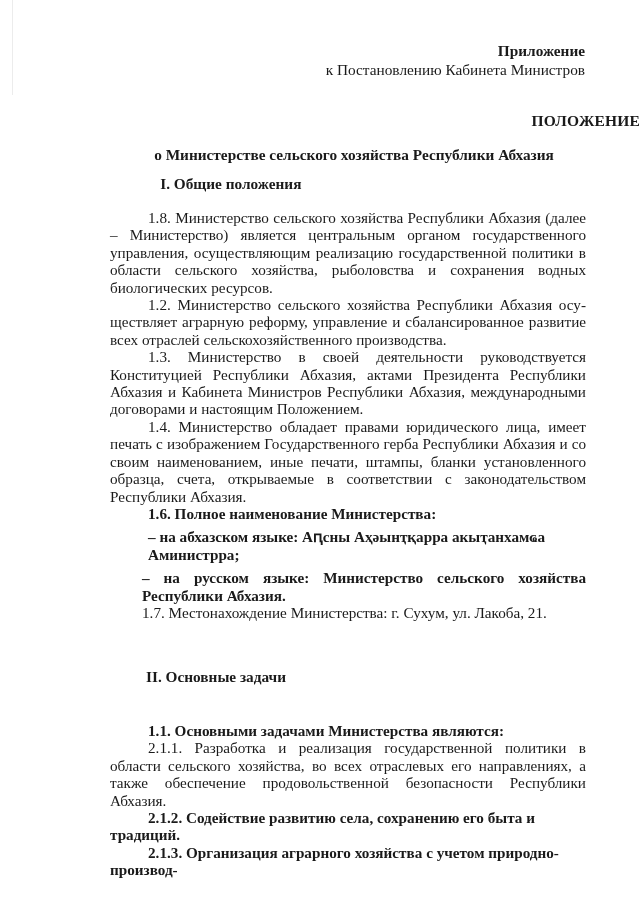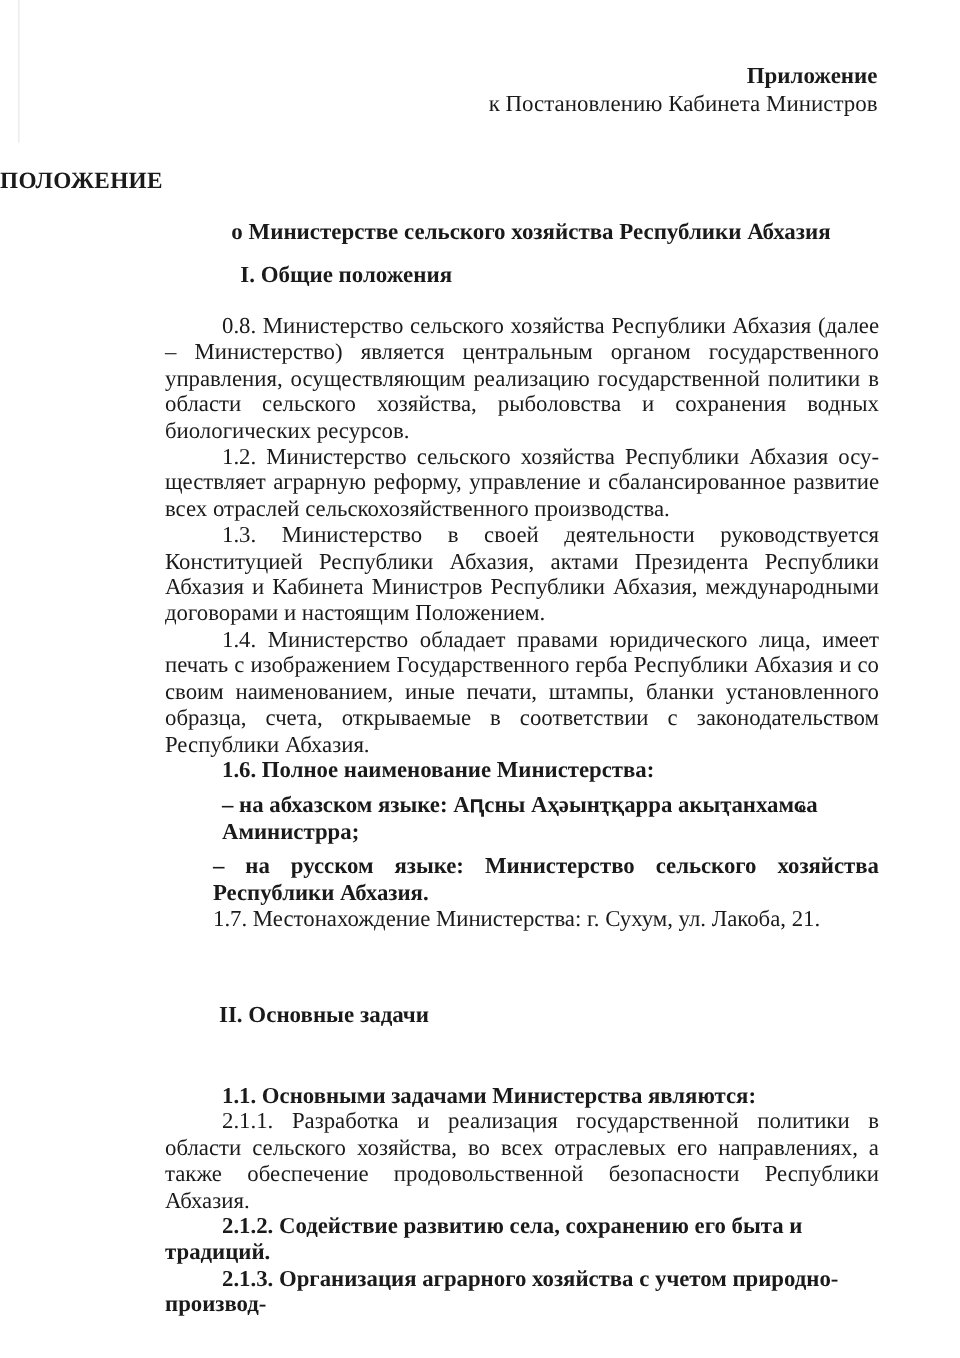--- a/index.html
+++ b/index.html
@@ -35,21 +35,21 @@
       font-size: 15.3px;
       line-height: 18.5px;
     }
     .appendix .title {
       font-weight: bold;
     }
     .doc-title {
       position: absolute;
       left: 0; width: 640px;
       top: 112px;
-      text-align: left;
+      text-align: right;
       font-weight: bold;
       font-size: 15.5px;
       letter-spacing: 0.2px;
     }
     .doc-subtitle {
       position: absolute;
       left: 0; width: 708px;
       top: 146px;
       text-align: center;
       font-weight: bold;
@@ -113,21 +113,21 @@
 
   <div class="doc-title">ПОЛОЖЕНИЕ</div>
   <div class="doc-subtitle">о Министерстве сельского хозяйства Республики Абхазия</div>
 
   <div class="section-heading" style="top:175px;text-align:right;">
     <span class="num">I.</span>
     <span>Общие положения</span>
   </div>
 
   <div class="body-block" style="top:209px;">
-    <p class="para">0.8. Министерство сельского хозяйства Республики Абхазия (далее – Министерство) является центральным органом государственного управле­ния, осуществляющим реализацию государственной политики в области сельского хозяйства, рыболовства и сохранения водных биологических ресурсов.</p>
+    <p class="para">1.8. Министерство сельского хозяйства Республики Абхазия (далее – Министерство) является центральным органом государственного управле­ния, осуществляющим реализацию государственной политики в области сельского хозяйства, рыболовства и сохранения водных биологических ресурсов.</p>
     <p class="para">1.2. Министерство сельского хозяйства Республики Абхазия осу­ществляет аграрную реформу, управление и сбалансированное развитие всех отраслей сельскохозяйственного производства.</p>
     <p class="para">1.3. Министерство в своей деятельности руководствуется Конститу­цией Республики Абхазия, актами Президента Республики Абхазия и Кабинета Министров Республики Абхазия, международными договорами и настоящим Положением.</p>
     <p class="para">1.4. Министерство обладает правами юридического лица, имеет печать с изображением Государственного герба Республики Абхазия и со своим наименованием, иные печати, штампы, бланки установленного образца, счета, открываемые в соответствии с законодательством Респуб­лики Абхазия.</p>
     <p class="para noindent-left">1.6. Полное наименование Министерства:</p>
     <div class="gap-small"></div>
     <p class="dash-item">– на абхазском языке: Аԥсны Аҳәынҭқарра акыҭанхамҩа Аминистрра;</p>
     <div class="gap-small"></div>
     <p class="dash-item wrap" style="padding-left:32px;text-indent:0;">– на русском языке: Министерство сельского хозяйства Республики Абхазия.</p>
     <p class="plain-line" style="padding-left:32px;">1.7. Местонахождение Министерства: г. Сухум, ул. Лакоба, 21.</p>
   </div>

